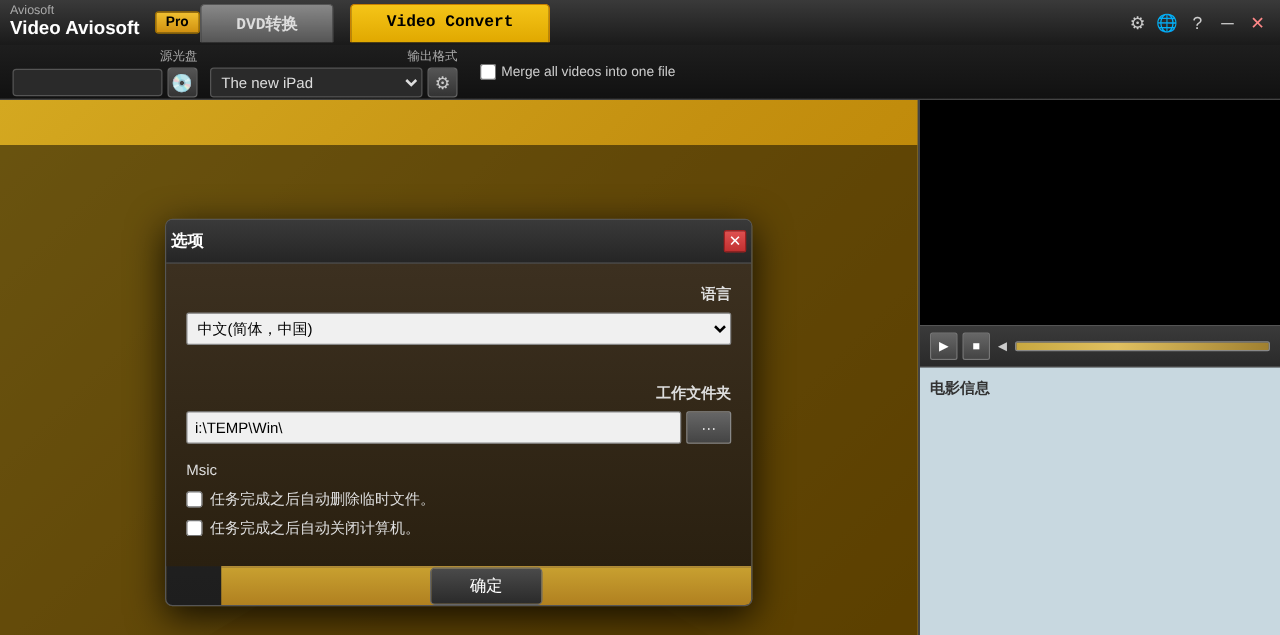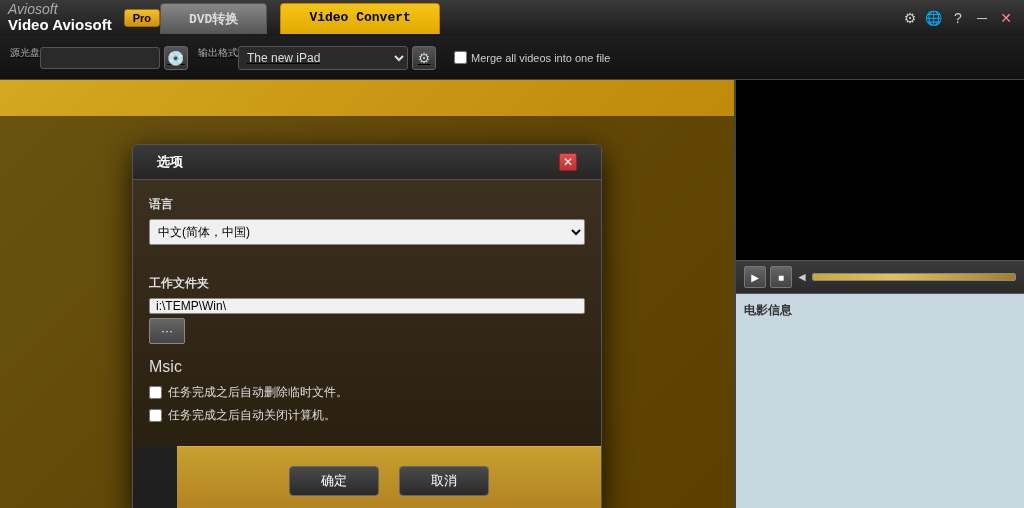--- a/index.html
+++ b/index.html
@@ -20,24 +20,23 @@
       align-items: center;
       padding: 0 8px;
       justify-content: space-between;
     }
     #app-logo {
       display: flex;
       flex-direction: column;
       color: #ccc;
     }
     #app-logo .aviosoft {
-      font-size: 14px;
+      font-size: 10px;
       color: #aaa;
       line-height: 1;
-      font-style: italic;
     }
     #app-logo .video-converter {
       font-size: 15px;
       font-weight: bold;
       color: #fff;
       line-height: 1.2;
     }
     #pro-badge {
       background: linear-gradient(to bottom, #f0c030, #d09010);
       color: #000;
@@ -94,22 +93,22 @@
       background: linear-gradient(to bottom, #1e1e1e, #111);
       height: 44px;
       display: flex;
       align-items: center;
       padding: 0 10px;
       gap: 10px;
       border-bottom: 1px solid #444;
     }
     .toolbar-group {
       display: flex;
-      align-items: flex-start;
-      text-decoration: underline;
+      flex-direction: column;
+      align-items: flex-end;
     }
     .toolbar-label {
       color: #aaa;
       font-size: 10px;
       margin-bottom: 2px;
     }
     .toolbar-row {
       display: flex;
       align-items: center;
       gap: 4px;
@@ -286,21 +285,21 @@
     #modal {
       background: linear-gradient(to bottom, #2a2a2a, #1e1e1e);
       border: 1px solid #555;
       border-radius: 6px;
       width: 470px;
       box-shadow: 0 8px 30px rgba(0,0,0,0.8);
       overflow: hidden;
     }
     #modal-titlebar {
       background: linear-gradient(to bottom, #3a3a3a, #252525);
-      padding: 8px 24px;
+      padding: 8px 4px;
       display: flex;
       justify-content: space-between;
       align-items: center;
       border-bottom: 1px solid #555;
       gap: 46px;
     }
     #modal-title {
       color: #fff;
       font-size: 13px;
       font-weight: bold;
@@ -320,37 +319,38 @@
     }
     #modal-body {
       padding: 16px;
       background: linear-gradient(to bottom, #3c3020, #2a2010);
     }
     .modal-section-label {
       color: #ddd;
       font-size: 12px;
       margin-bottom: 6px;
       font-weight: bold;
+      text-align: right;
     }
     .modal-select {
       width: 100%;
       height: 26px;
       background: #f0f0f0;
       border: 1px solid #888;
       color: #000;
       font-size: 12px;
       padding: 0 4px;
       border-radius: 2px;
       margin-bottom: 30px;
     }
     .modal-input-row {
       display: flex;
+      align-items: center;
       gap: 4px;
       margin-bottom: 14px;
-      flex-direction: column;
     }
     .modal-text-input {
       flex: 1;
       height: 26px;
       background: #f0f0f0;
       border: 1px solid #888;
       color: #000;
       font-size: 12px;
       padding: 0 6px;
       border-radius: 2px;
@@ -363,39 +363,39 @@
       border-radius: 2px;
       color: #fff;
       font-size: 12px;
       cursor: pointer;
       display: flex;
       align-items: center;
       justify-content: center;
     }
     .modal-misc-label {
       color: #ddd;
-      font-size: 16px;
+      font-size: 12px;
       margin-bottom: 8px;
     }
     .modal-checkbox-row {
       display: flex;
       align-items: center;
       gap: 6px;
       margin-bottom: 6px;
     }
     .modal-checkbox-row input[type=checkbox] {
       cursor: pointer;
     }
     .modal-checkbox-row label {
       color: #ddd;
       font-size: 12px;
       cursor: pointer;
     }
     #modal-footer {
-      padding: 19px 16px;
+      padding: 0 16px;
       background: linear-gradient(to bottom, #c8a030, #b08020);
       display: flex;
       justify-content: center;
       gap: 20px;
       border-top: 1px solid #e0b040;
       margin-left: 44px;
     }
     .modal-btn {
       width: 90px;
       height: 30px;
@@ -525,21 +525,20 @@
             <label for="cb1">任务完成之后自动删除临时文件。</label>
           </div>
           <div class="modal-checkbox-row">
             <input type="checkbox" id="cb2" style="">
             <label for="cb2">任务完成之后自动关闭计算机。</label>
           </div>
         </div>
 
         <div id="modal-footer">
           <button class="modal-btn">确定</button>
-          <button class="modal-btn">取消</button>
         </div>
       </div>
     </div>
   </div>
 
   <div id="right-panel">
 
     <div id="video-preview">
     </div>
 

